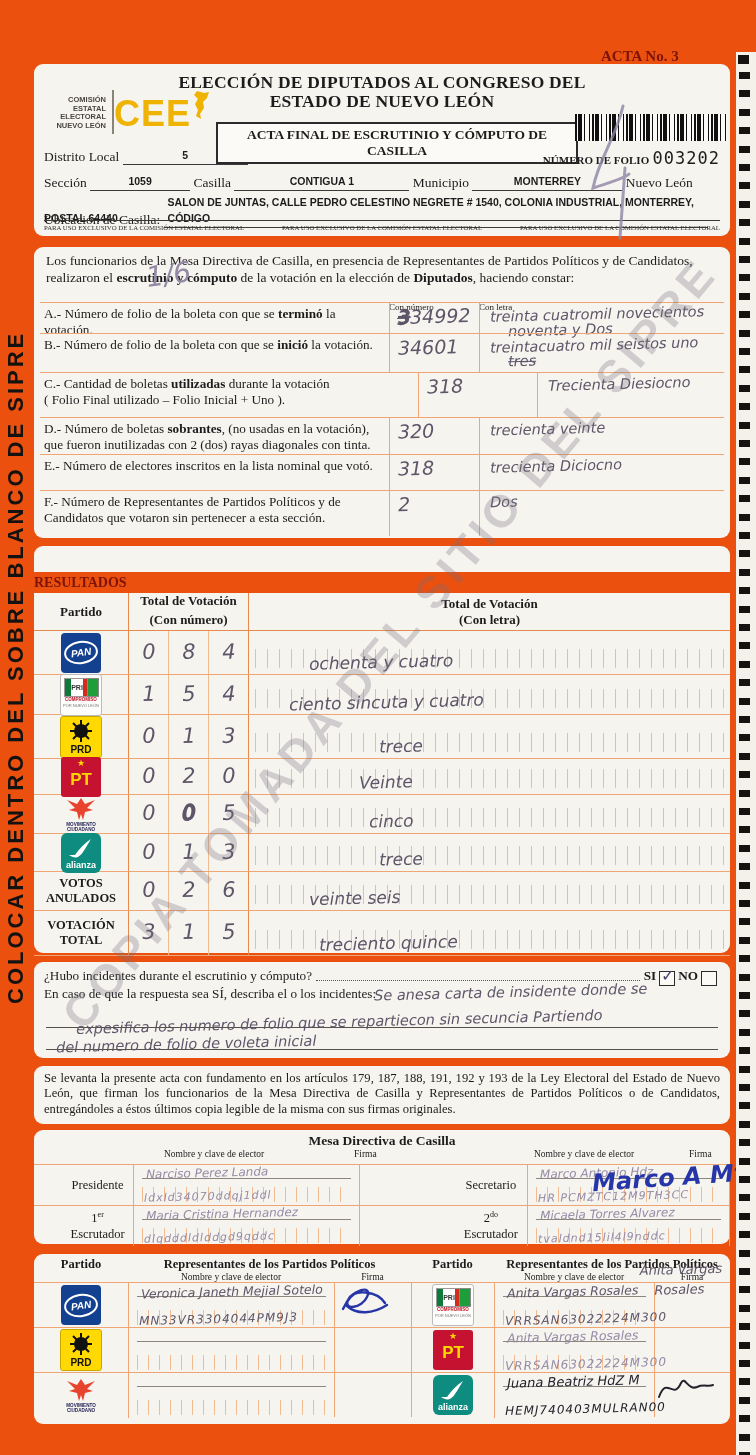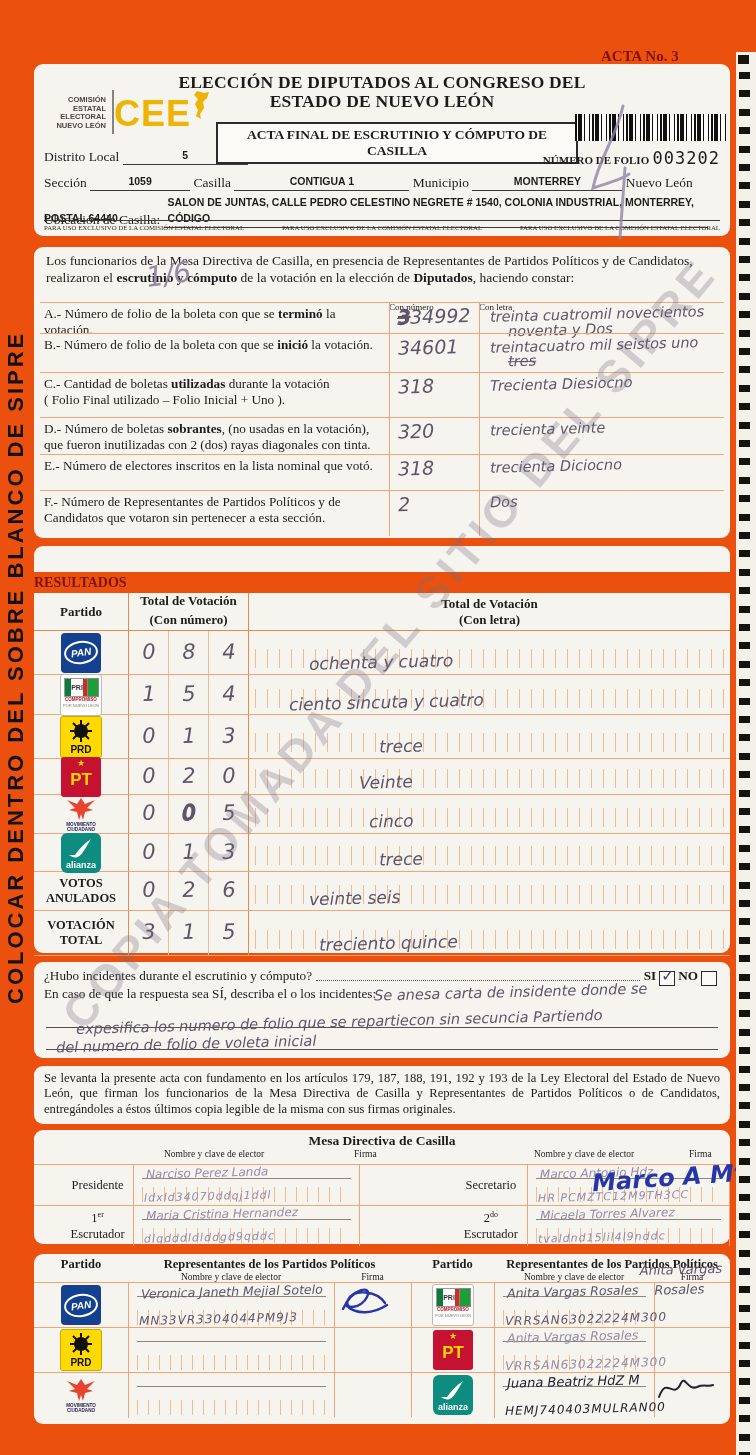--- a/index.html
+++ b/index.html
@@ -182,21 +182,21 @@
         <div class="srow" style="height: 38px;">
           <div class="slabel"><span>B.- Número de folio de la boleta con que se </span><span class="b">inició</span><span> la votación.</span></div>
           <div class="snum">
             <span class="hw hw-num">34601</span>
           </div>
           <div class="sletra">
             <span class="hw hw-letra">treintacuatro mil seistos uno</span>
             <span class="hw hw-letra struck" style="top: 19px; left: 28px;">tres</span>
           </div>
         </div>
-        <div class="srow" style="height: 44px;">
+        <div class="srow" style="height: 44px; gap: 29px;">
           <div class="slabel"><span>C.- Cantidad de boletas </span><span class="b">utilizadas</span><span> durante la votación</span><div>( Folio Final utilizado – Folio Inicial + Uno ).</div></div>
           <div class="snum">
             <span class="hw hw-num">318</span>
           </div>
           <div class="sletra">
             <span class="hw hw-letra">Trecienta Diesiocno</span>
           </div>
         </div>
         <div class="srow" style="height: 36px;">
           <div class="slabel"><span>D.- Número de boletas </span><span class="b">sobrantes</span><span>, (no usadas en la votación),</span><div>que fueron inutilizadas con 2 (dos) rayas diagonales con tinta.</div></div>

